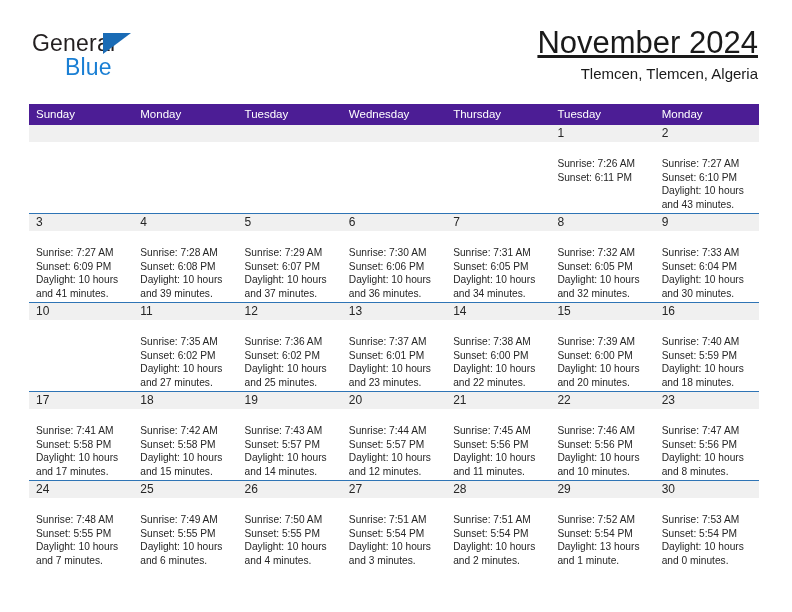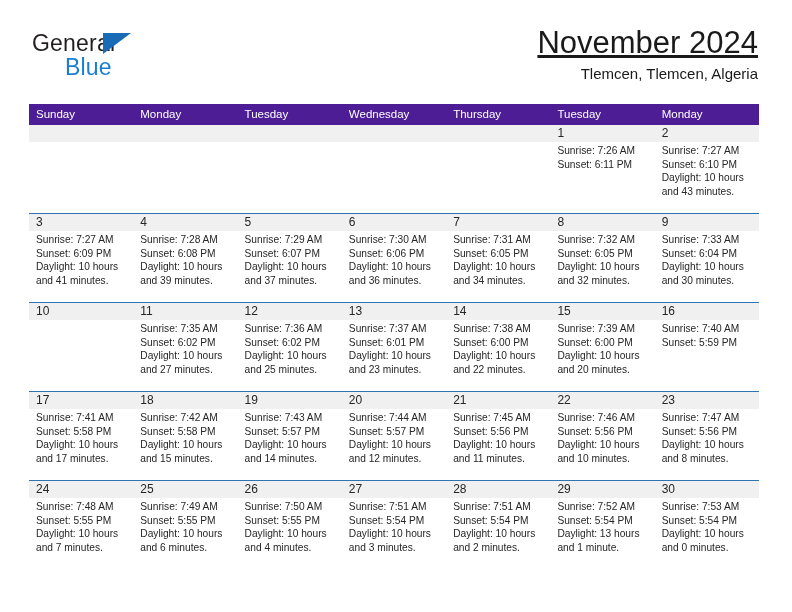--- a/index.html
+++ b/index.html
@@ -129,21 +129,21 @@
     font-size: 12px;
     line-height: 17px;
     padding-left: 7px;
     color: #262626;
     box-sizing: border-box;
   }
   .cell.empty .daynum-band {
     background: #f0f0f0;
   }
   .cell-body {
-    padding: 2px 6px 0 7px;
+    padding: 15px 6px 0 7px;
     font-size: 10.2px;
     line-height: 13.6px;
     color: #262626;
   }
   .cell-body div {
     white-space: nowrap;
   }
   .cell-body .daylight-line {
     white-space: normal;
   }
@@ -313,20 +313,21 @@
               <div>Sunrise: 7:39 AM</div>
               <div>Sunset: 6:00 PM</div>
               <div class="daylight-line">Daylight: 10 hours and 20 minutes.</div>
             </div>
           </div>
           <div class="cell">
             <div class="daynum-band">16</div>
             <div class="cell-body">
               <div>Sunrise: 7:40 AM</div>
               <div>Sunset: 5:59 PM</div>
+              <div class="daylight-line">Daylight: 10 hours and 18 minutes.</div>
             </div>
           </div>
         </div>
         <div class="week">
           <div class="cell">
             <div class="daynum-band">17</div>
             <div class="cell-body">
               <div>Sunrise: 7:41 AM</div>
               <div>Sunset: 5:58 PM</div>
               <div class="daylight-line">Daylight: 10 hours and 17 minutes.</div>

